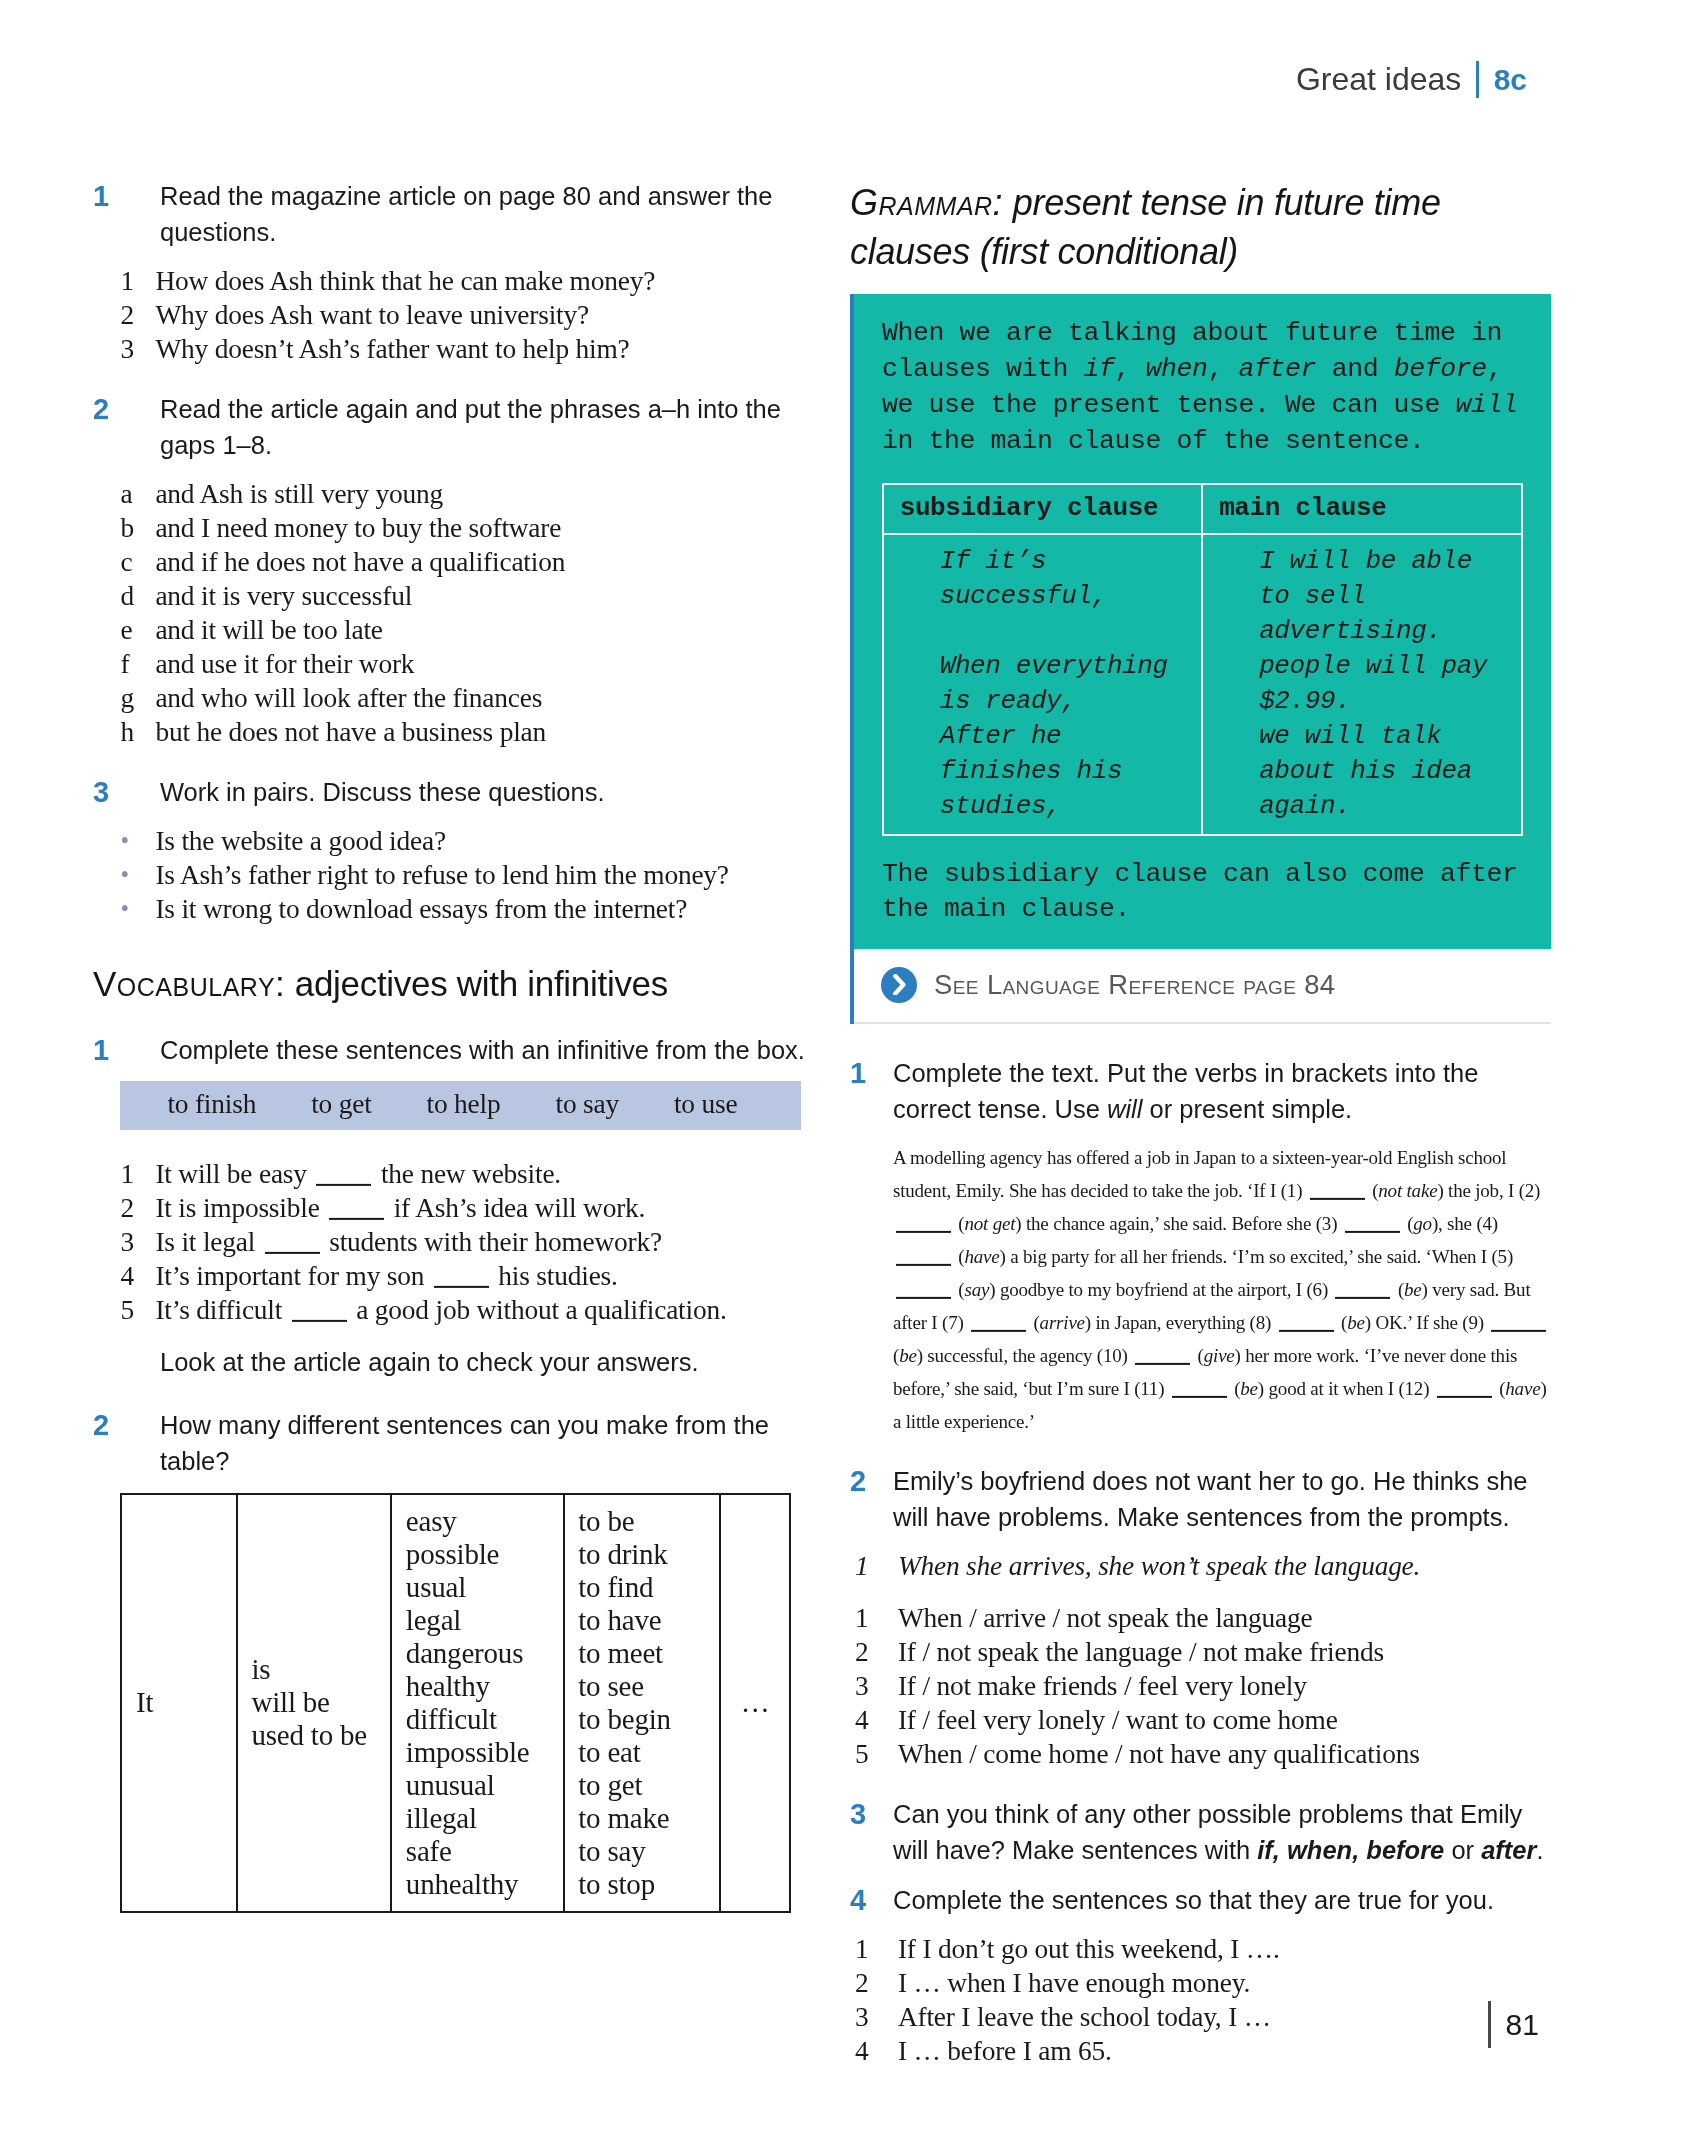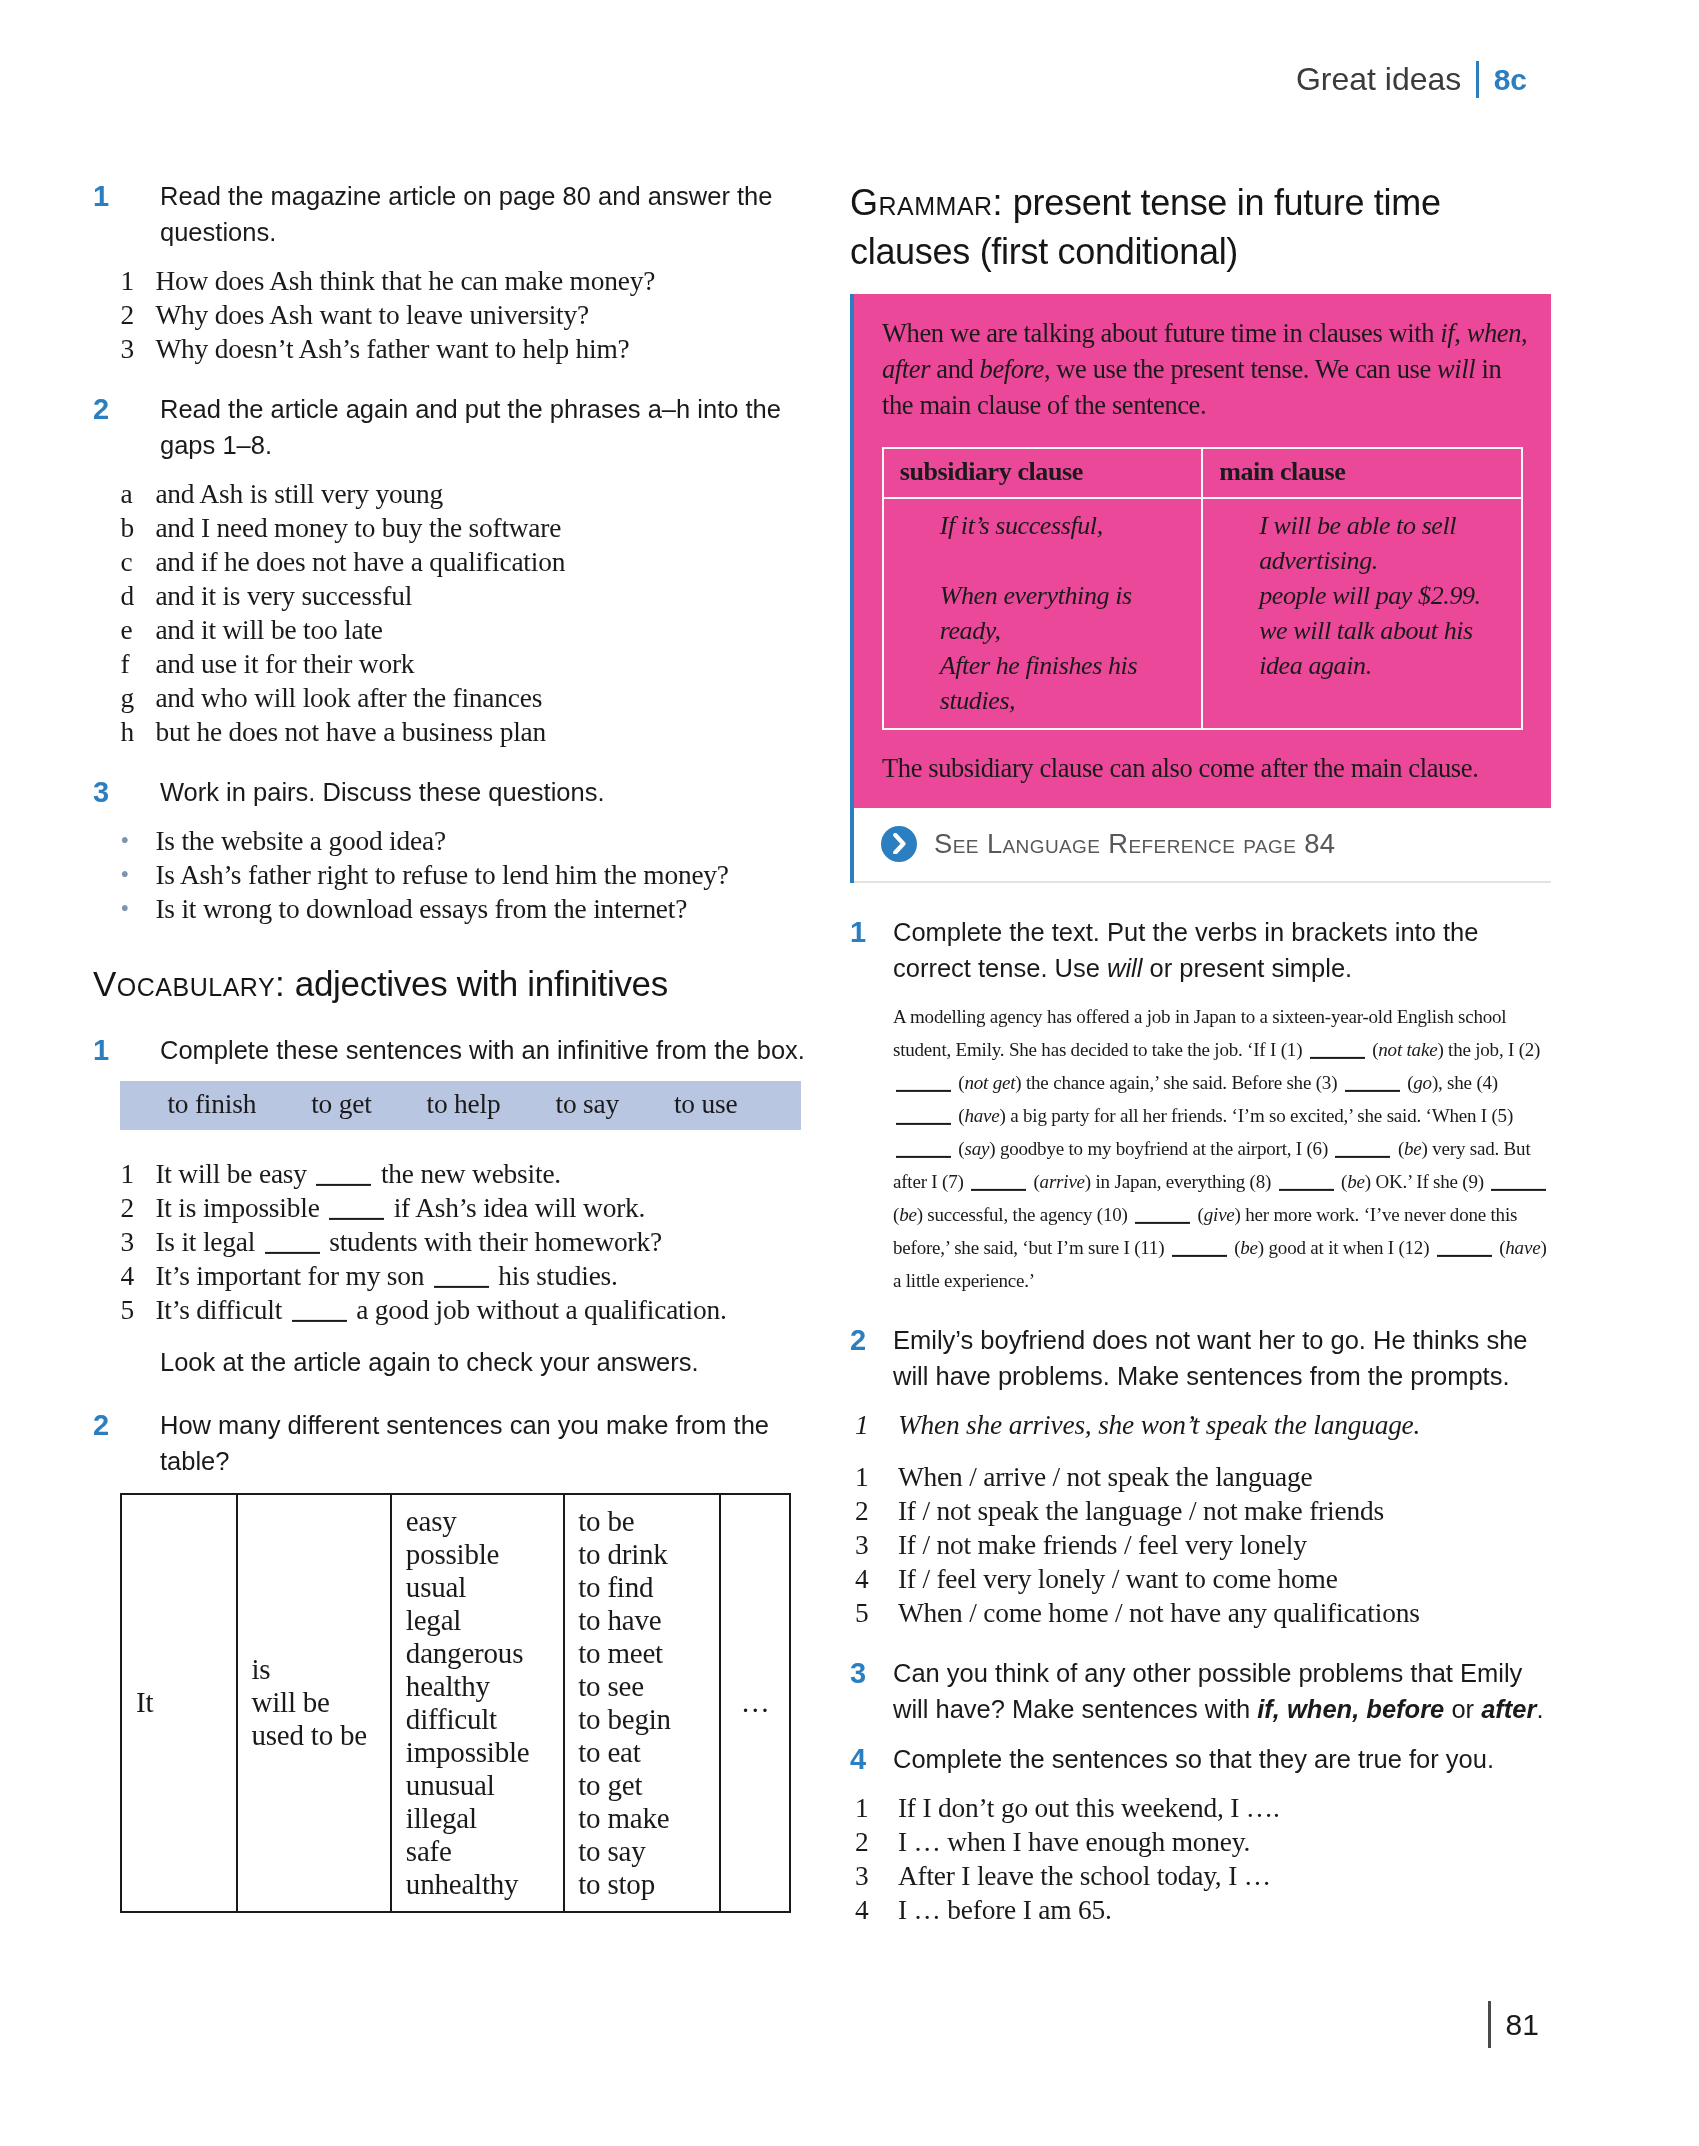--- a/index.html
+++ b/index.html
@@ -39,42 +39,42 @@
   .bullets .li .ln{color:#7d96ad;font-size:24.5px;}
   .col-right .li .ln{margin-left:4.9px;width:43px;}
   .italic-row .li{font-style:italic;}
 
   .blank{display:inline-block;width:55px;height:17.6px;border-bottom:2px solid #1a1a1a;
          transform:translateY(2.9px);margin:0 2.9px;}
 
   
   .sect-h{font-size:35px;line-height:49px;letter-spacing:-0.3px;margin:33px 0 23.5px;white-space:nowrap;color:#161616;}
   .sect-h .kw{font-variant:small-caps;letter-spacing:0.5px;}
-  .col-right .sect-h{margin:0 0 17.6px;white-space:normal;font-size:36px;}
+  .col-right .sect-h{margin:0 0 17.6px;white-space:normal;font-size:36px;font-style:italic;}
 
   
   .wordbox{margin:2px 3.9px 27.4px 27.4px;background:#b9c6e2;padding:7.8px 19.6px 9.8px 47px;
            display:flex;gap:55px;font-size:27.4px;letter-spacing:-0.2px;}
 
   .note{margin:5.9px 0 27.4px 67px;font-size:25.5px;line-height:35px;}
 
   
   .voc-tbl{border-collapse:collapse;margin-left:27.4px;table-layout:fixed;}
   .voc-tbl td{border:2px solid #1a1a1a;font-size:29px;letter-spacing:-0.2px;
               padding:9.8px 13.7px;vertical-align:middle;white-space:nowrap;}
   .voc-tbl .line{line-height:33px;}
   .voc-c1{width:86px;}
   .voc-c2{width:125px;}
   .voc-c3{width:143px;}
   .voc-c4{width:127px;}
   .voc-c5{width:41px;text-align:center;}
 
   
   .gram-wrap{border-left:4.9px solid #2b7fc0;margin-bottom:31px;}
-  .gram-box{background:#ec4899;padding:21.6px 21.6px 21.6px 28px;font-size:26.5px;letter-spacing:-0.4px;}
+  .gram-box{background:#14b8a6;padding:21.6px 21.6px 21.6px 28px;font-size:26.5px;letter-spacing:-0.4px;font-family:Liberation Mono, monospace;}
   .gram-box .para{line-height:36px;}
   .gram-tbl{border-collapse:collapse;margin:23.5px 0 21.6px;width:99%;}
   .gram-tbl th,.gram-tbl td{border:2px solid #f9f8f3;padding:8.8px 7.8px 9.8px 15.7px;
       font-size:26px;text-align:left;letter-spacing:-0.4px;}
   .gram-tbl th{font-weight:bold;width:49%;}
   .gram-tbl td{font-style:italic;vertical-align:top;}
   .gram-tbl .line{line-height:35px;margin-left:40px;}
   .gram-post{line-height:35px;}
   .gram-example{margin:1px 0 0 17.6px;line-height:35px;}
 

